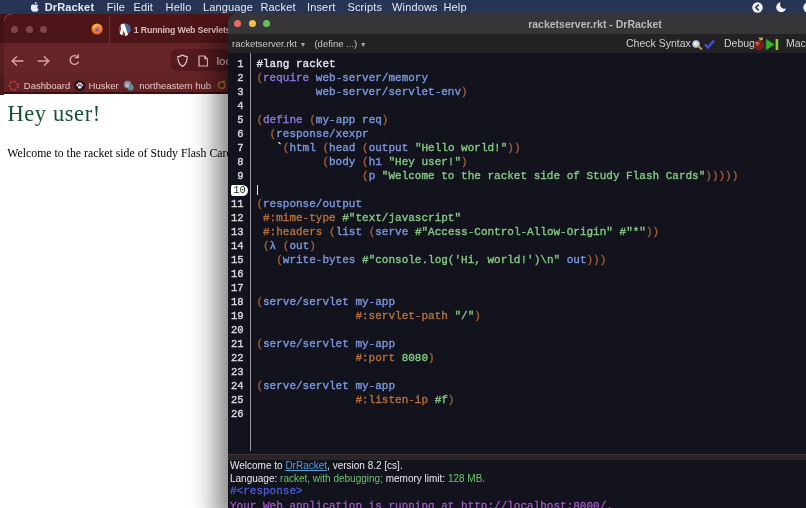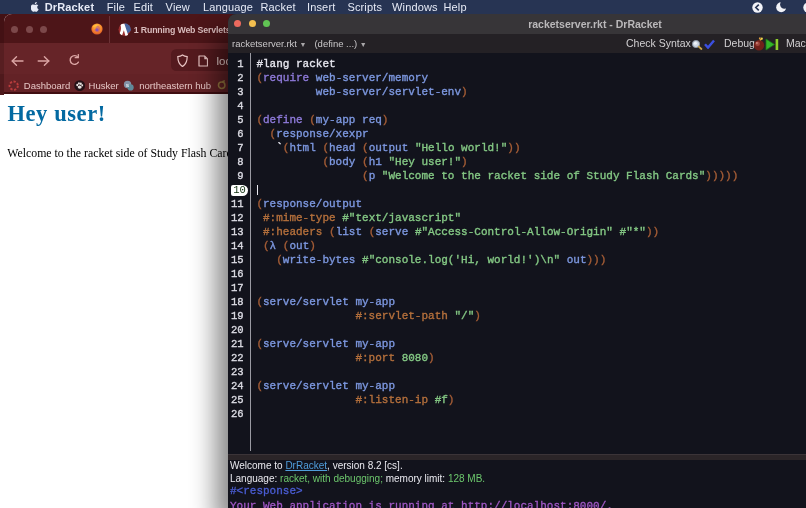--- a/index.html
+++ b/index.html
@@ -13,21 +13,21 @@
 
 #strip{position:absolute;left:0;top:14px;width:14px;height:494px;z-index:1}
 
 #firefox{position:absolute;left:4px;top:14px;width:300px;height:494px;border-radius:8px 8px 0 0;overflow:hidden;z-index:2;background:#fff;will-change:transform}
 #fftabs{position:absolute;left:0;top:0;width:100%;height:29.2px;background:#4d1518}
 #ffnav{position:absolute;left:0;top:29.2px;width:100%;height:31px;background:#662428}
 #ffbm{position:absolute;left:0;top:60.2px;width:100%;height:20px;background:#632226;border-bottom:2px solid #400e11}
 .dot{position:absolute;border-radius:50%;background:#7c484a;width:7.4px;height:7.4px;top:12px}
 .bmtxt{position:absolute;font-size:9.5px;line-height:10px;color:#e5c6c5;top:66.8px;white-space:nowrap}
 #ffcontent{position:absolute;left:0;top:82.2px;width:100%;height:412px;background:#fff}
-#ffcontent h1{font-family:"Liberation Serif",serif;font-weight:bold;font-size:22.5px;letter-spacing:0.6px;color:#0369a1;position:absolute;left:3.4px;top:5px;white-space:nowrap}
+#ffcontent h1{font-family:"Liberation Serif",serif;font-weight:normal;font-size:22.5px;letter-spacing:0.6px;color:#14532d;position:absolute;left:3.4px;top:5px;white-space:nowrap}
 #ffcontent p{font-family:"Liberation Serif",serif;font-size:11.8px;color:#000;position:absolute;left:3.3px;top:50.1px;white-space:nowrap}
 #tabtitle{position:absolute;left:129.8px;top:11px;font-size:8.8px;font-weight:bold;letter-spacing:-0.18px;color:#d9bcbd;white-space:nowrap}
 #addrbar{position:absolute;left:167px;top:34.6px;width:80px;height:22px;border-radius:5.5px;background:#541a1e}
 #loctxt{position:absolute;left:212.5px;top:41px;font-size:11.5px;color:#f0d8d6}
 
 #drracket{position:absolute;left:228px;top:14px;width:578px;height:494px;border-radius:8px 0 0 0;overflow:hidden;z-index:10;background:#12131c;will-change:transform;box-shadow:-12px 18px 26px rgba(0,0,0,.48)}
 #drtitle{position:absolute;left:0;top:0;width:100%;height:25px;background:#373538}
 #drtitle .t{position:absolute;left:0;top:0;width:734px;text-align:center;line-height:21px;font-size:10.5px;font-weight:bold;color:#bab8ba}
 .tl{position:absolute;top:6.3px;width:7.2px;height:7.2px;border-radius:50%}
 #drtool{position:absolute;left:0;top:20px;width:100%;height:19px;background:#242125}
@@ -53,21 +53,21 @@
   <div class="abs" style="left:0;top:29.2px;width:14px;height:31px;background:#571e21"></div>
   <div class="abs" style="left:0;top:60.2px;width:14px;height:21px;background:#4e191c"></div>
 </div>
 <div id="menubar">
   <svg class="abs" style="left:31px;top:2px" width="9" height="11" viewBox="0 0 9 11">
       <path fill="#e6eaf6" d="M6.4 1.7c-.4.5-1.1.9-1.7.8-.1-.7.2-1.4.6-1.8C5.7.2 6.4-.1 7 0c.1.6-.2 1.3-.6 1.7zM7 2.9c-1 0-1.8.6-2.3.6-.5 0-1.2-.6-2-.6C1.6 2.9.6 3.5.1 4.5c-1 1.8-.3 4.5.7 6 .5.7 1.1 1.5 1.9 1.5.7 0 1-.5 1.9-.5s1.1.5 2 .5c.8 0 1.3-.7 1.8-1.5.6-.8.8-1.6.8-1.7 0 0-1.6-.6-1.6-2.4 0-1.5 1.2-2.2 1.3-2.3C8.2 3.1 7.2 2.9 7 2.9z" transform="scale(0.82)"></path>
     </svg>
   <span class="b" style="left:44.7px">DrRacket</span>
   <span style="left:106.7px">File</span>
   <span style="left:133.4px">Edit</span>
-  <span style="left:165.6px">View</span>
+  <span style="left:165.6px">Hello</span>
   <span style="left:203px">Language</span>
   <span style="left:260.5px">Racket</span>
   <span style="left:307px">Insert</span>
   <span style="left:347.4px">Scripts</span>
   <span style="left:392px">Windows</span>
   <span style="left:443.5px">Help</span>
   <svg class="abs" style="left:751.5px;top:1.5px" width="11" height="11" viewBox="0 0 11 11">
       <circle cx="5.5" cy="5.5" r="5.2" fill="#f2f3f8"></circle>
       <path d="M6.8 2.6 L3.8 5.5 L6.8 8.4" stroke="#273453" stroke-width="1.6" fill="none"></path>
     </svg>

